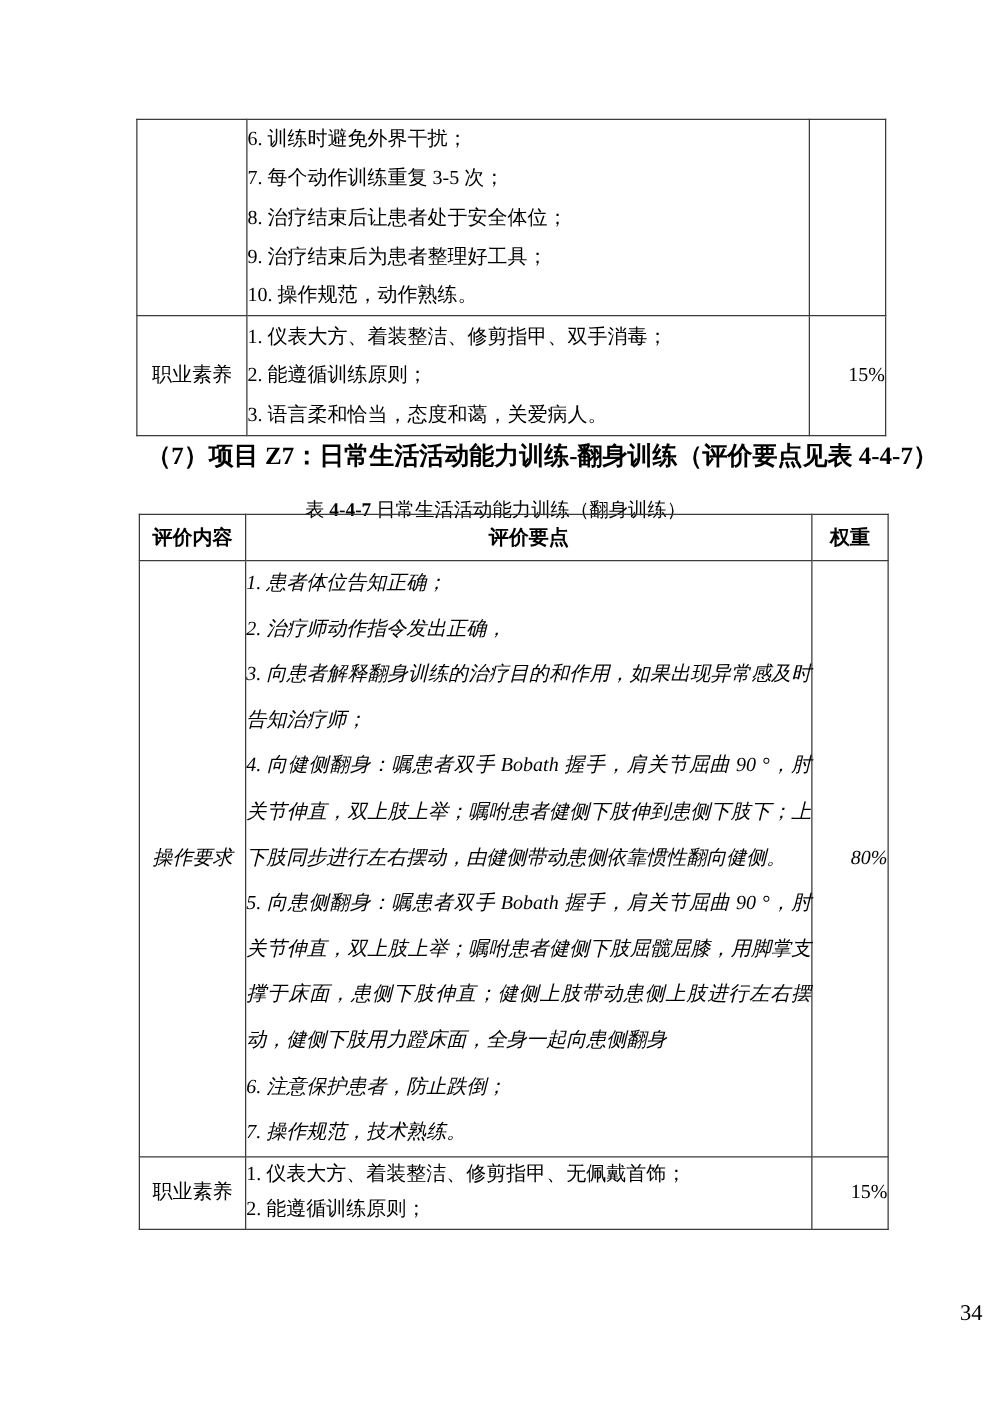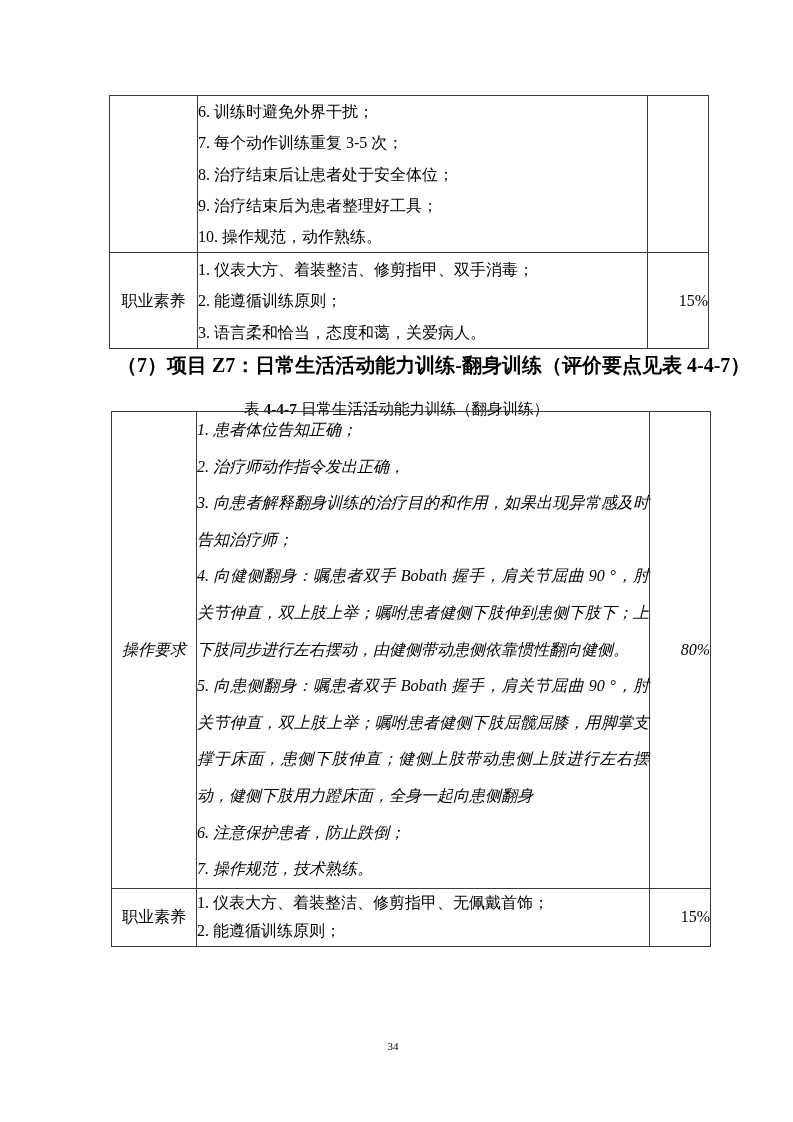--- a/index.html
+++ b/index.html
@@ -55,22 +55,22 @@
     text-align:center;
     font-size:15.5px;
     line-height:20px;
     margin-top:16px;
   }
   .table-caption .cap-number{font-weight:700;}
   .page-number{
     position:absolute;
     left:0;top:1040px;
     width:786px;
-    text-align:center;
-    font-size:11px;
+    text-align:right;
+    font-size:18px;
   }
 </style>
 </head>
 <body>
 
 <div class="page">
 
   <table class="doc-table" style="left:109px;top:95px;width:599px;">
     <colgroup>
         <col style="width:88px">
@@ -107,20 +107,25 @@
     <span class="cap-prefix">表 </span><span class="cap-number">4-4-7</span><span class="cap-title"> 日常生活活动能力训练（翻身训练）</span>
   </div>
 
   <table class="doc-table" style="left:111px;top:411px;width:599px;">
     <colgroup>
         <col style="width:85px">
         <col style="width:453px">
         <col style="width:61px">
       </colgroup>
     <tbody>
+        <tr class="header-row">
+      <td>评价内容</td>
+      <td>评价要点</td>
+      <td>权重</td>
+    </tr>
     <tr style="height:440px">
       <td class="label-cell lh-c">
             <div class="label-line">操作要求</div>
           </td>
       <td class="points-cell lh-c">
             <div class="cell-line">1. 患者体位告知正确；</div>
             <div class="cell-line">2. 治疗师动作指令发出正确，</div>
             <div class="cell-line">3. 向患者解释翻身训练的治疗目的和作用，如果出现异常感及时告知治疗师；</div>
             <div class="cell-line">4. 向健侧翻身：嘱患者双手 Bobath 握手，肩关节屈曲 90 °，肘关节伸直，双上肢上举；嘱咐患者健侧下肢伸到患侧下肢下；上下肢同步进行左右摆动，由健侧带动患侧依靠惯性翻向健侧。</div>
             <div class="cell-line">5. 向患侧翻身：嘱患者双手 Bobath 握手，肩关节屈曲 90 °，肘关节伸直，双上肢上举；嘱咐患者健侧下肢屈髋屈膝，用脚掌支撑于床面，患侧下肢伸直；健侧上肢带动患侧上肢进行左右摆动，健侧下肢用力蹬床面，全身一起向患侧翻身</div>

